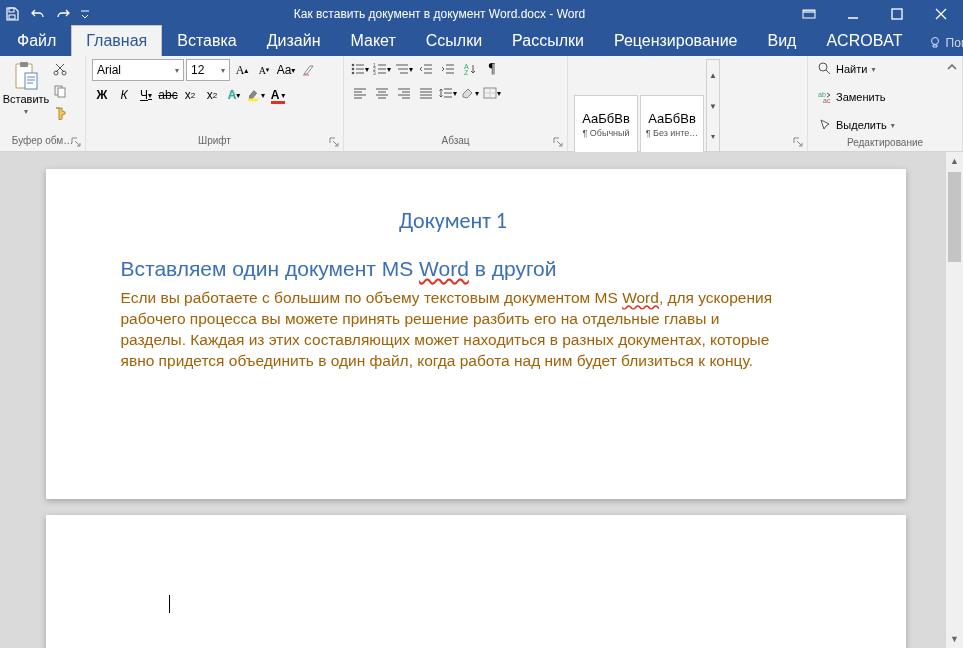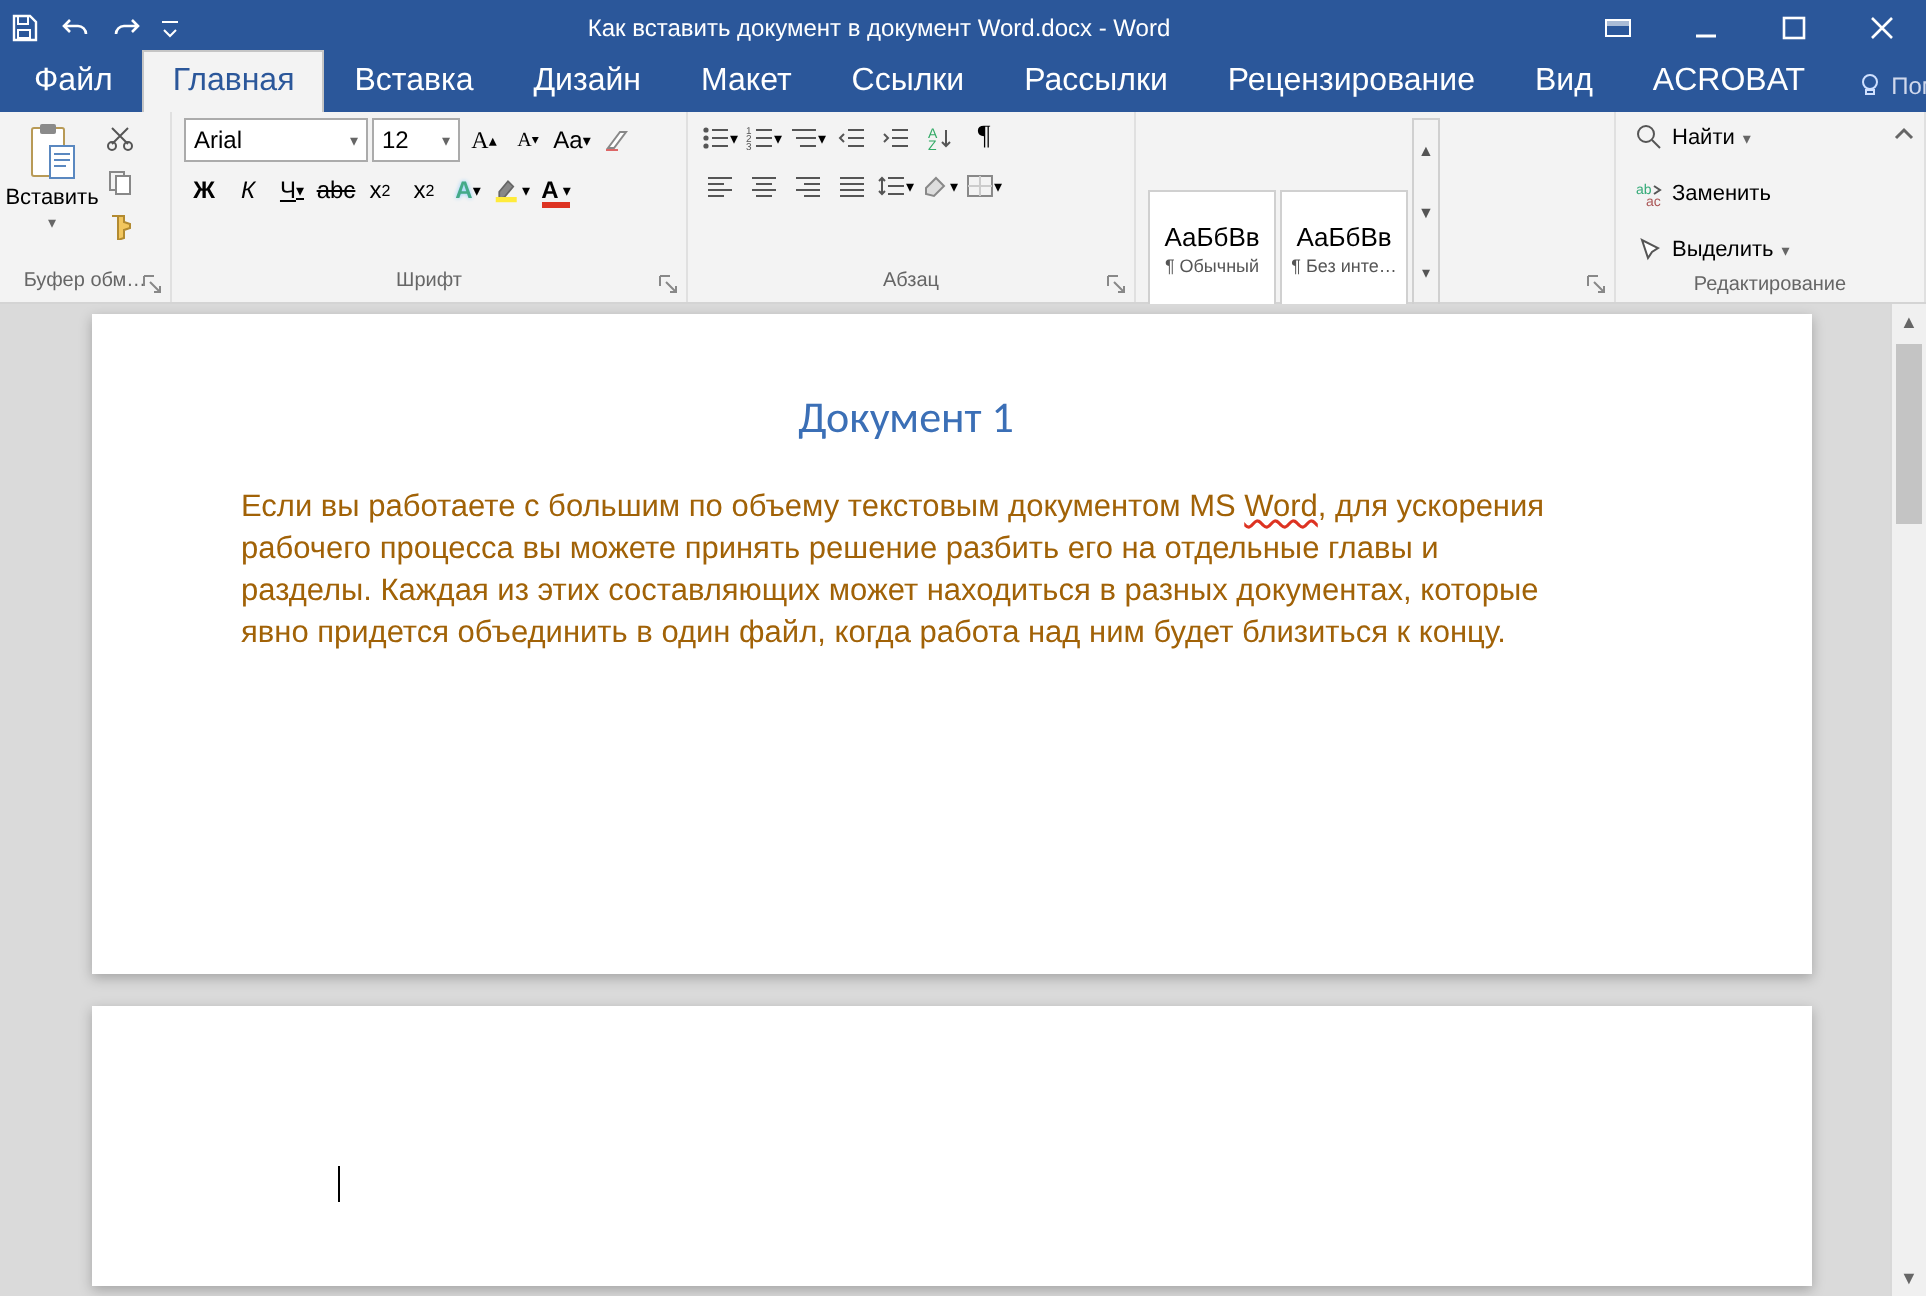--- a/index.html
+++ b/index.html
@@ -36,21 +36,21 @@
 .style-item { width: 64px; height: 58px; border: 1px solid #d0d0d0; background: #fff; display: flex; flex-direction: column; align-items: center; justify-content: center; cursor: pointer; padding: 2px; margin-top: 36px; }
 .style-prev { font-size: 13px; }
 .style-name { font-size: 9px; color: #555; margin-top: 2px; white-space: nowrap; overflow: hidden; text-overflow: ellipsis; width: 100%; text-align: center; }
 .style-arrows { width: 14px; display: flex; flex-direction: column; border: 1px solid #d0d0d0; }
 .style-arrows div { flex: 1; display: flex; align-items: center; justify-content: center; cursor: pointer; font-size: 8px; color: #555; }
 
 .edit-item { display: flex; align-items: center; gap: 4px; height: 20px; padding: 0 4px; cursor: pointer; font-size: 11px; }
 
 .workspace { position: absolute; top: 152px; left: 0; right: 0; bottom: 0; background: #dadada; display: flex; }
 .doc-area { flex: 1; overflow: auto; padding: 5px 30px 20px 36px; position: relative; }
-.page { background: #fff; width: 860px; min-height: 330px; margin: 0 auto 16px auto; box-shadow: 0 2px 6px rgba(0,0,0,0.25); padding: 38px 120px 40px 75px; }
+.page { background: #fff; width: 860px; min-height: 330px; margin: 12px auto 16px auto; box-shadow: 0 2px 6px rgba(0,0,0,0.25); padding: 38px 120px 40px 75px; }
 .doc-title { text-align: center; color: #3b6fb6; font-family: Calibri, sans-serif; font-size: 22px; margin-bottom: 22px; }
 .doc-h1 { color: #3b6fb6; font-family: Calibri, sans-serif; font-size: 21px; font-weight: 400; margin-bottom: 6px; }
 .doc-body { font-family: Arial, sans-serif; font-size: 15.5px; line-height: 1.35; color: #a16207; }
 .scrollbar-v { width: 18px; background: #f0f0f0; border-left: 1px solid #d8d8d8; display: flex; flex-direction: column; }
 .sb-btn { height: 18px; display: flex; align-items: center; justify-content: center; cursor: pointer; color: #666; font-size: 9px; }
 .sb-thumb { background: #c4c4c4; margin: 2px; flex: 0 0 90px; }
 .sb-track { flex: 1; }
 
 .arrow-annotation { position: absolute; pointer-events: none; }
 
@@ -396,20 +396,23 @@
       <svg width="12" height="12" viewBox="0 0 12 12">
         <path d="M2 8l4-4 4 4" fill="none" stroke="#666" stroke-width="1.5"></path>
       </svg>
     </div>
 </div>
 
 <div class="workspace">
   <div class="doc-area">
     <div class="page">
       <div class="doc-title">Документ 1</div>
+      <div class="doc-h1">
+        <span>Вставляем один документ MS </span><span style="text-decoration:underline wavy #d32;">Word</span><span> в другой</span>
+      </div>
       <div class="doc-body">
         <span>Если вы работаете с большим по объему текстовым документом MS </span><span style="text-decoration:underline wavy #d32;">Word</span><span>, для ускорения рабочего процесса вы можете принять решение разбить его на отдельные главы и разделы. Каждая из этих составляющих может находиться в разных документах, которые явно придется объединить в один файл, когда работа над ним будет близиться к концу.</span>
       </div>
     </div>
     <div class="page" style="min-height:140px; padding-top:80px;">
       <div class="cursor"></div>
     </div>
 
     <svg class="arrow-annotation" style="left:148px; top:338px;" width="40" height="250" viewBox="0 0 40 250">
       <defs>

